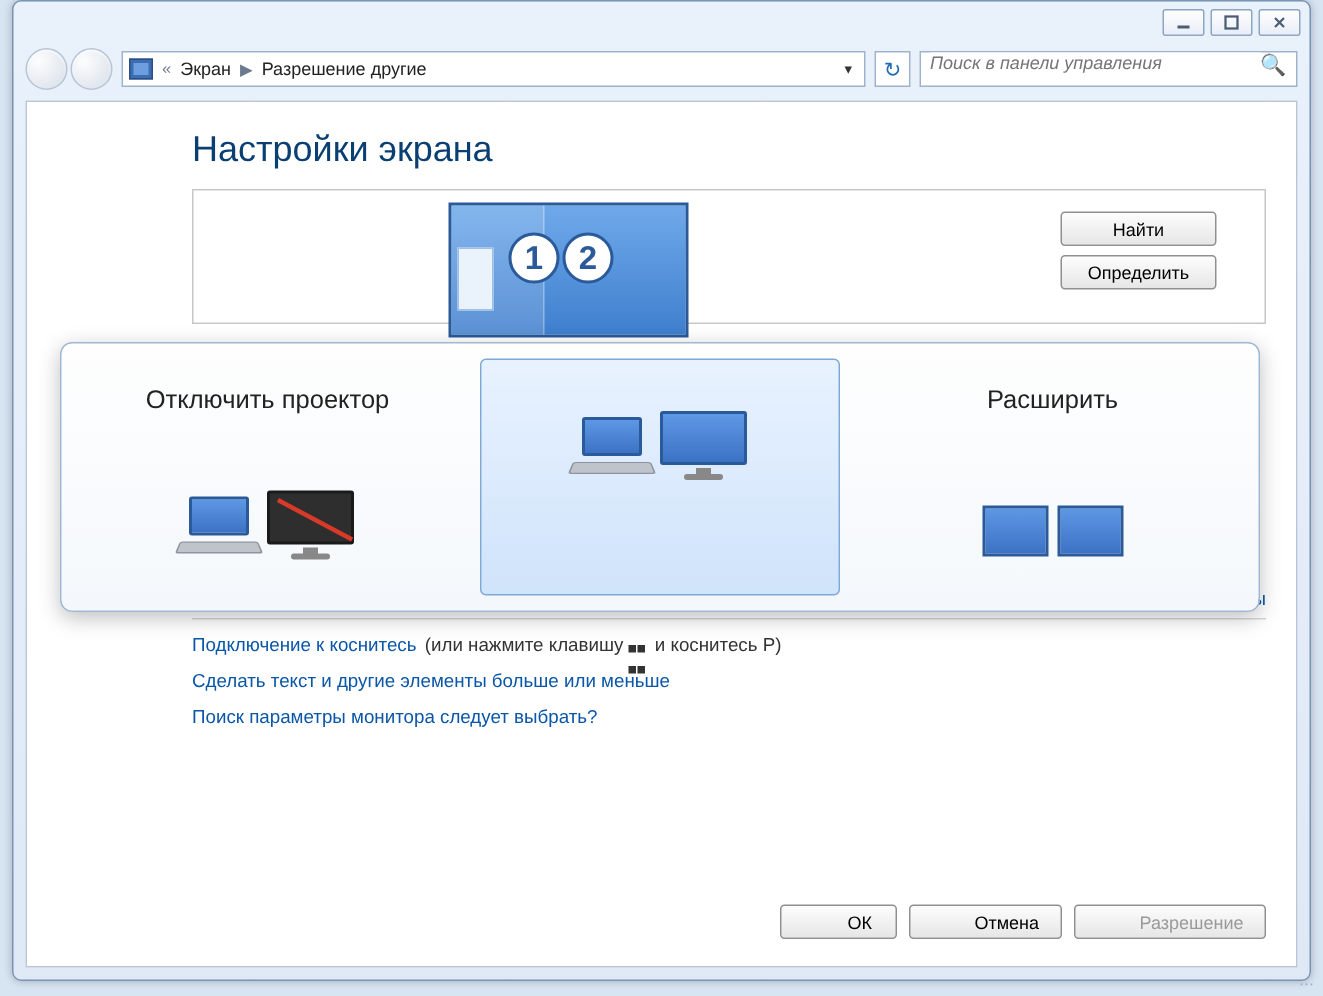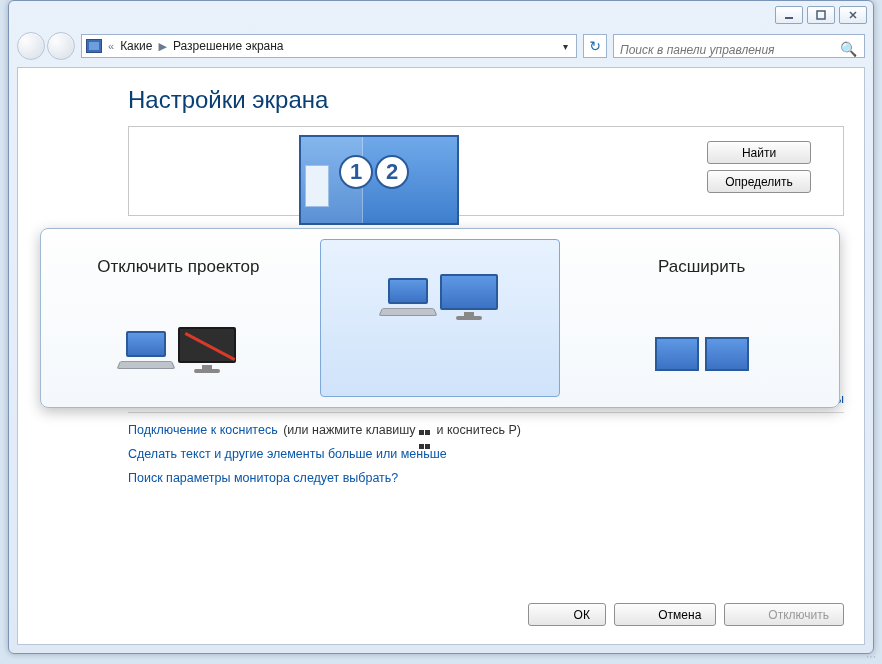--- a/index.html
+++ b/index.html
@@ -15,21 +15,21 @@
   .navrow { height: 34px; display: flex; align-items: center; padding: 0 8px; gap: 6px; }
   .navbtns { display: flex; gap: 2px; }
   .navcircle { width: 28px; height: 28px; border-radius: 50%; background: radial-gradient(circle at 30% 30%, #fdfdfd, #d6dee9); border: 1px solid #b8c5d6; box-shadow: inset 0 1px 2px rgba(255,255,255,.8); }
   .addressbar { flex: 1; height: 24px; background: #fff; border: 1px solid #9db2cd; display: flex; align-items: center; padding: 0 4px; gap: 6px; font-size: 12px; }
   .addr-icon { width: 16px; height: 14px; background: #3d6db3; border: 1px solid #2a4d82; position: relative; }
   .addr-icon::after { content: ""; position: absolute; left: 2px; top: 2px; right: 2px; bottom: 2px; background: #6d9fe0; }
   .chev { color: #6b7b8f; font-size: 11px; }
   .addr-text { color: #222; }
   .addr-drop { margin-left: auto; color: #333; font-size: 10px; padding: 0 4px;}
   .refresh { width: 24px; height: 24px; border: 1px solid #9db2cd; background: #fff; display: flex; align-items: center; justify-content: center; color: #1f6db5; font-size: 14px; }
-  .searchbar { width: 252px; height: 24px; background: #fff; border: 1px solid #9db2cd; display: flex; align-items: flex-end; padding: 0 6px; }
+  .searchbar { width: 252px; height: 24px; background: #fff; border: 1px solid #9db2cd; display: flex; align-items: flex-start; padding: 0 6px; }
   .searchbar input { border: none; flex: 1; font-style: italic; color: #8a98aa; font-size: 12px; outline: none; }
   .searchbar .sicon { color: #2a6ab2; font-size: 14px; }
 
   
   .content { position: absolute; left: 8px; right: 8px; top: 66px; bottom: 8px; background: #fff; border: 1px solid #b9c6d7; padding: 18px 20px 12px 110px; }
   .page-title { color: #0a3f74; font-size: 24px; font-weight: 400; margin-bottom: 12px; }
 
   .detect-box { border: 1px solid #c7c7c7; height: 90px; position: relative; margin-bottom: 6px; }
   .monitors-preview { position: absolute; left: 170px; top: 8px; width: 160px; height: 90px; background: linear-gradient(#6fa9ea,#3f7fce); border: 2px solid #2a5a9a; display: flex; }
   .mp-left { width: 40%; background: rgba(255,255,255,.15); border-right: 1px solid rgba(255,255,255,.3); position:relative;}
@@ -105,23 +105,23 @@
   </div>
 
   <div class="navrow">
     <div class="navbtns">
       <div class="navcircle"></div>
       <div class="navcircle"></div>
     </div>
     <div class="addressbar">
       <div class="addr-icon"></div>
       <span class="chev">«</span>
-      <span class="addr-text">Какие</span>
+      <span class="addr-text">Экран</span>
       <span class="chev">▶</span>
-      <span class="addr-text">Разрешение экрана</span>
+      <span class="addr-text">Разрешение другие</span>
       <span class="addr-drop">▾</span>
     </div>
     <div class="refresh">↻</div>
     <div class="searchbar">
       <input placeholder="Поиск в панели управления" style="">
       <span class="sicon">🔍</span>
     </div>
   </div>
 
   <div class="content">
@@ -149,21 +149,21 @@
       <div class="help-line">
         <span class="link">Подключение к коснитесь</span><span> (или нажмите клавишу </span><span class="winkey"><span></span><span></span><br><span></span><span></span></span><span> и коснитесь P)</span>
       </div>
       <div class="help-line"><span class="link">Сделать текст и другие элементы больше или меньше</span></div>
       <div class="help-line"><span class="link">Поиск параметры монитора следует выбрать?</span></div>
     </div>
 
     <div class="bottom-btns">
       <button class="wbtn">ОК</button>
       <button class="wbtn">Отмена</button>
-      <button class="wbtn disabled">Отключить</button>
+      <button class="wbtn disabled">Разрешение</button>
     </div>
   </div>
 </div>
 
 <div class="projector-overlay">
   <div class="proj-opt">
     <div class="proj-label">Отключить проектор</div>
     <div class="proj-icon">
       <div class="laptop">
           <div class="lid blue"></div>

